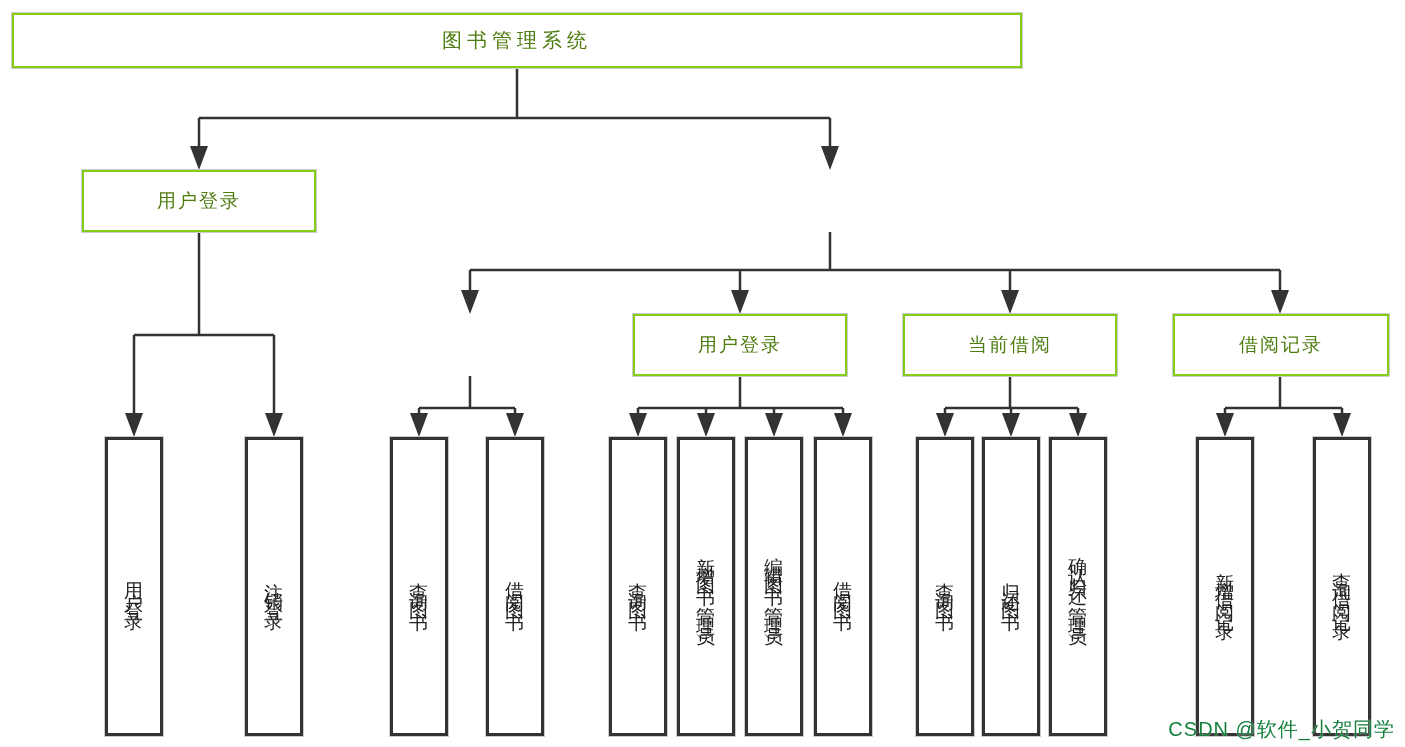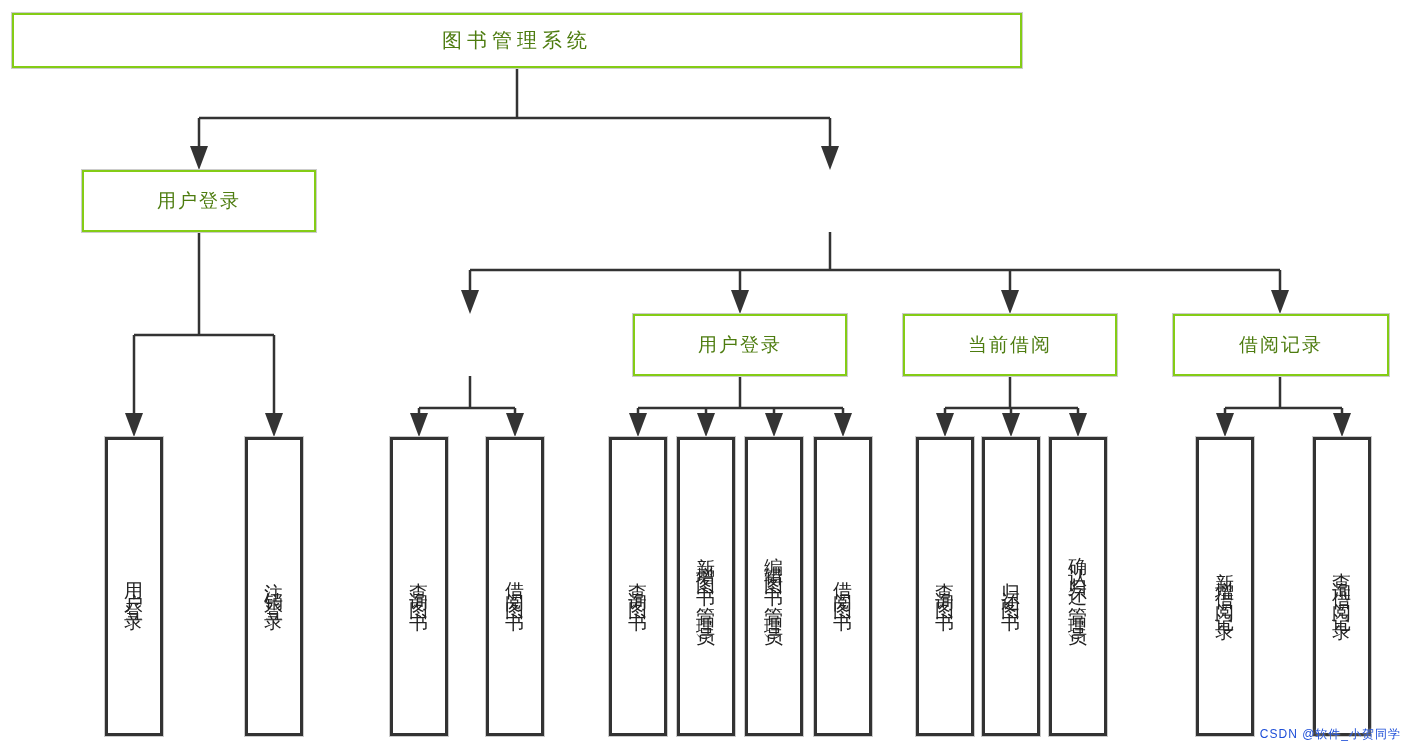--- a/index.html
+++ b/index.html
@@ -51,25 +51,25 @@
     writing-mode: vertical-rl;
     text-orientation: mixed;
     white-space: nowrap;
     font-size: 19px;
     line-height: 1;
     letter-spacing: 10px;
     color: #222222;
   }
   #watermark {
     position: absolute;
-    right: 4px;
+    right: 10px;
     bottom: 4px;
-    font-size: 12px;
+    font-size: 20px;
     letter-spacing: 1px;
-    color: #1d4ed8;
+    color: #15803d;
     z-index: 10;
     text-shadow: 0 0 2px rgba(255,255,255,0.8);
   }
   .wire { stroke: #333333; stroke-width: 2.5; fill: none; }
   .head { fill: #333333; stroke: none; }
 </style>
 </head>
 <body>
 
 <div id="canvas">

